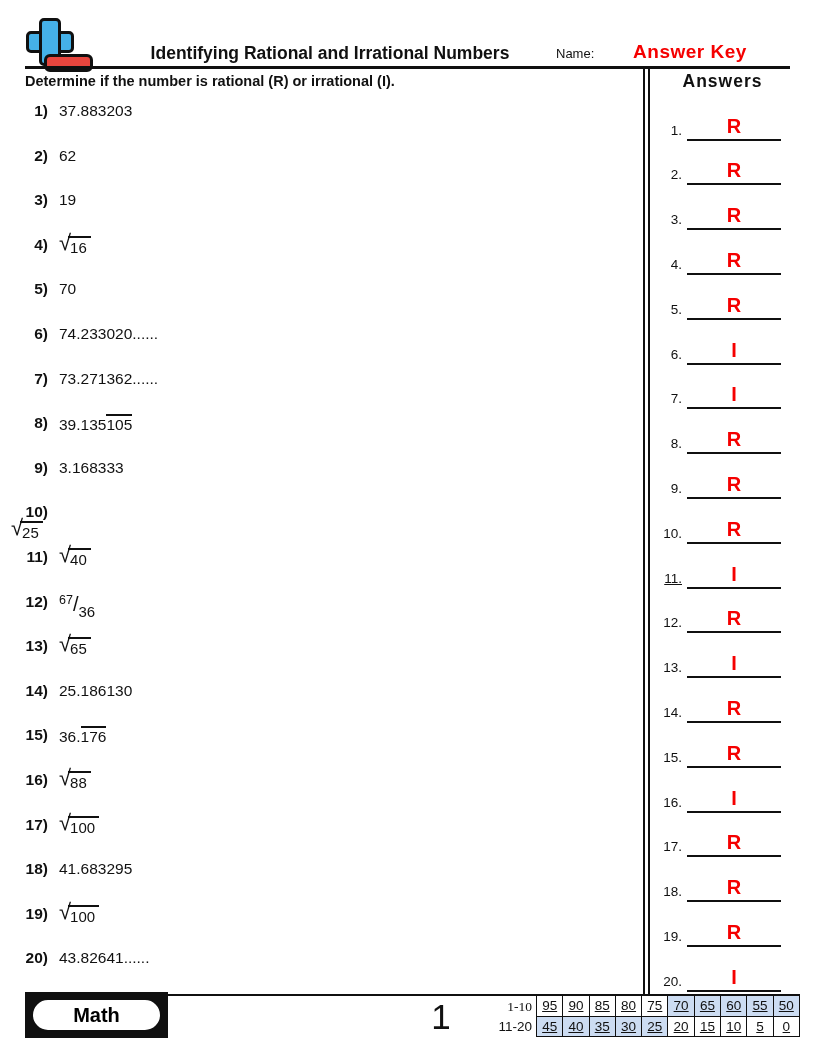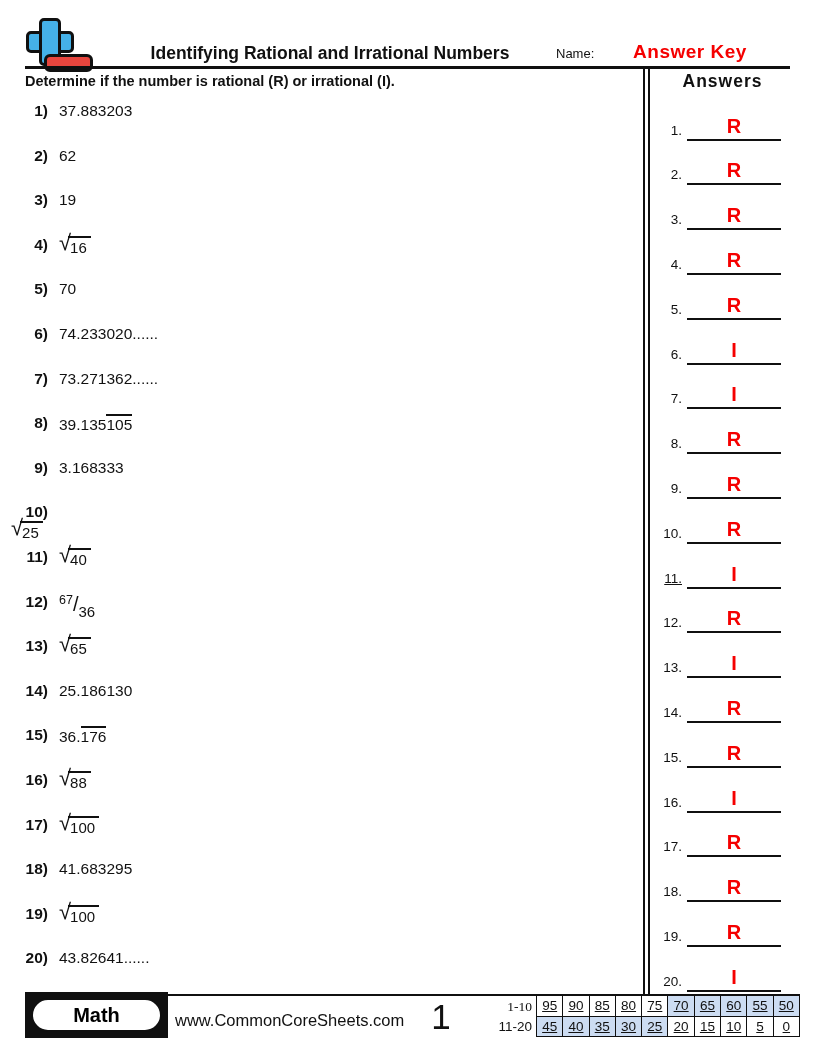--- a/index.html
+++ b/index.html
@@ -239,21 +239,20 @@
       <div class="ans-line" style="top: 944.9px;"></div>
       <div class="ans-num" style="top: 973.7px;">20.</div>
       <div class="ans-letter" style="top: 966.7px;">I</div>
       <div class="ans-line" style="top: 989.7px;"></div>
     </div>
 
   <div class="footer-rule"></div>
   <div class="math-badge">
     <div class="math-pill">Math</div>
   </div>
-  <div class="site">www.CommonCoreSheets.com</div>
   <div class="page-num">1</div>
   <div class="score-label" style="top:999px;font-family:Liberation Serif, serif;">1-10</div>
   <div class="score-label" style="top:1019px;">11-20</div>
   <div class="score-grid" id="score-grid">
       <div class="score-cell">95</div>
       <div class="score-cell">90</div>
       <div class="score-cell">85</div>
       <div class="score-cell">80</div>
       <div class="score-cell">75</div>
       <div class="score-cell shaded">70</div>

